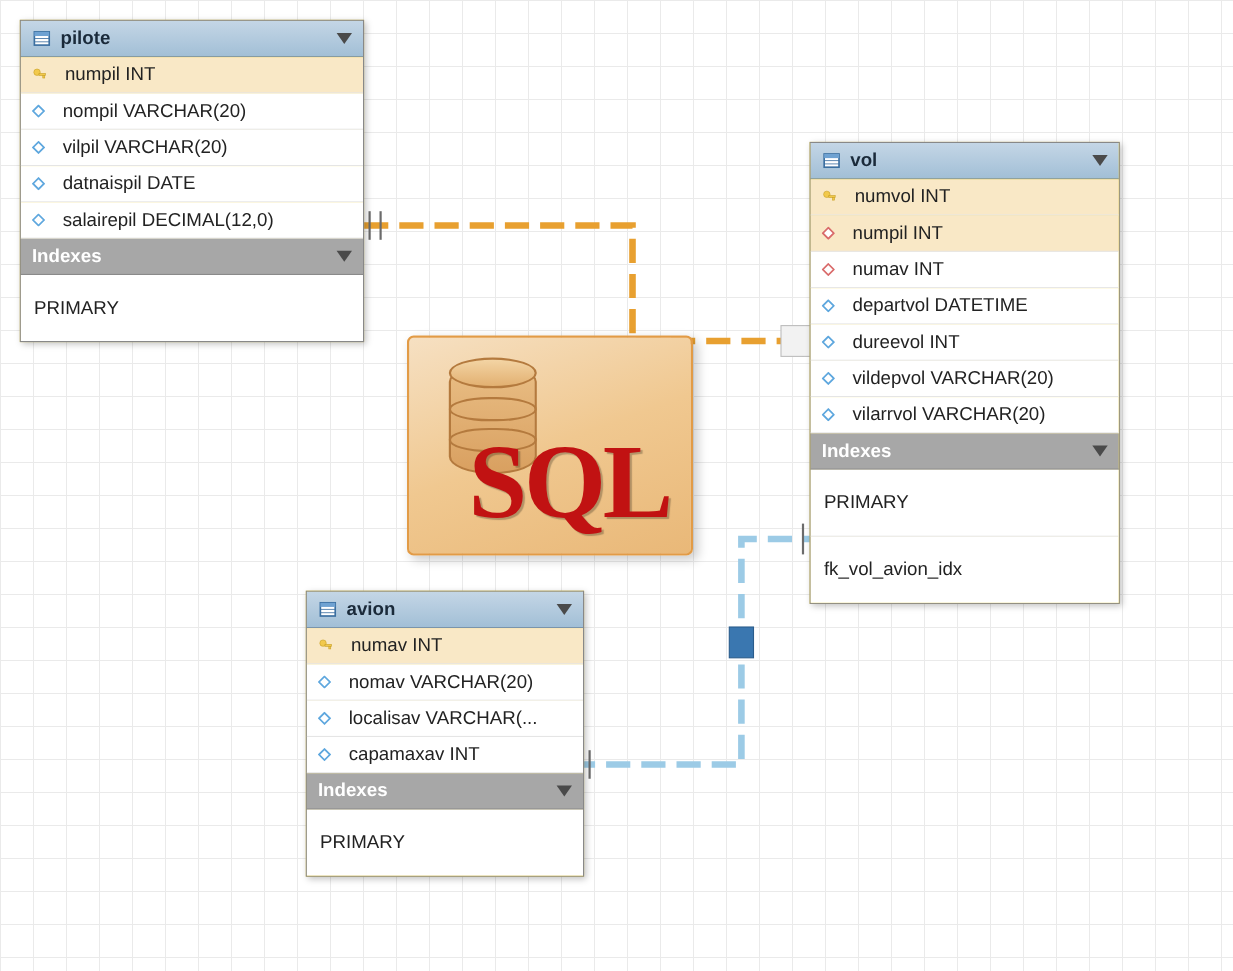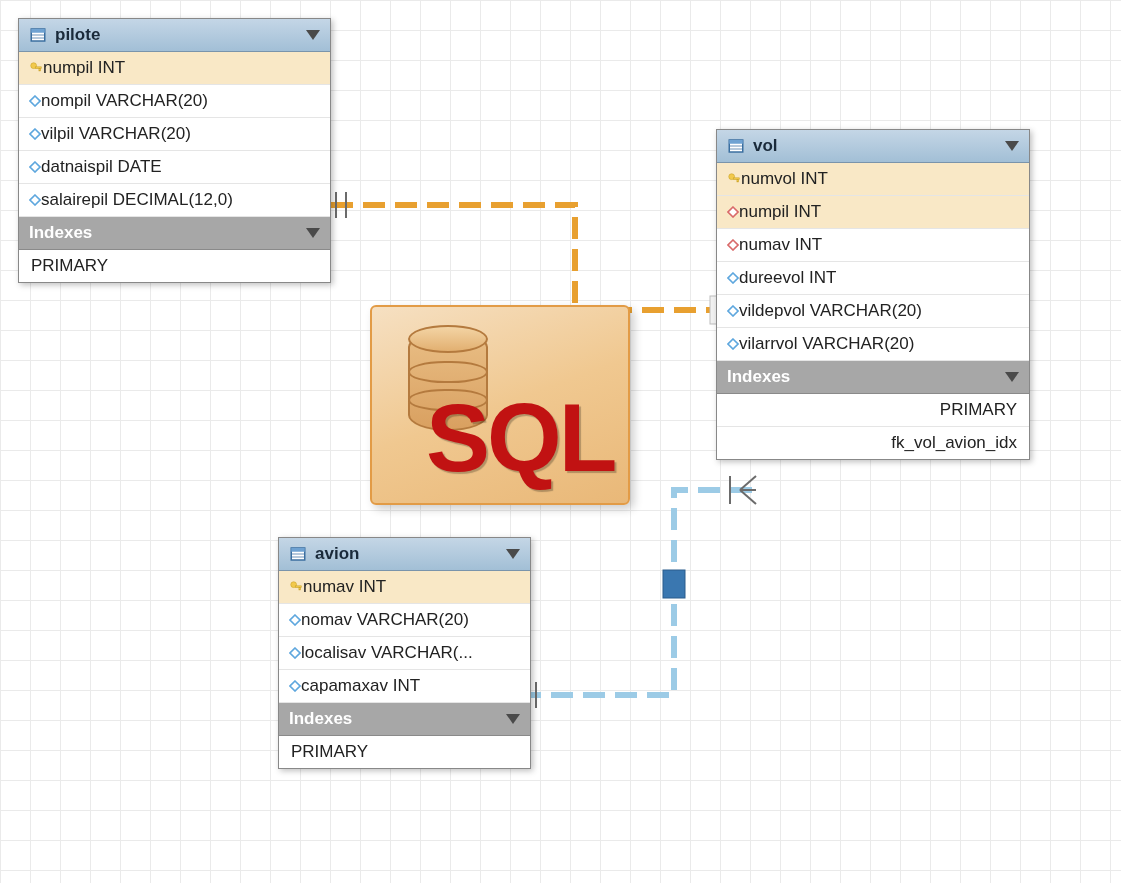--- a/index.html
+++ b/index.html
@@ -30,41 +30,41 @@
     padding: 6px 10px;
     background: linear-gradient(#c4d6e6, #a2bfd6);
     border-bottom: 1px solid #7a94ab;
     font-weight: bold;
     color: #1a2a3a;
   }
   .table-header .spacer { flex: 1; }
   .col-row {
     display: flex;
     align-items: center;
-    gap: 0;
+    gap: 16px;
     padding: 6px 10px;
     border-bottom: 1px solid #e5e5e5;
     background: #fff;
     color: #222;
   }
   .col-row.pk { background: #f9e8c6; }
   .col-row.fk-hl { background: #f9e8c6; }
   .section {
     display: flex;
     align-items: center;
     padding: 6px 10px;
     background: #a7a7a7;
     color: #fff;
     font-weight: bold;
     border-bottom: 1px solid #8a8a8a;
     gap: 30px;
   }
   .section .spacer { flex: 1; }
   .idx-row {
-    padding: 6px 12px;
+    padding: 20px 12px;
     background: #fff;
     color: #222;
     border-bottom: 1px solid #e5e5e5;
   }
   .idx-row:last-child { border-bottom: none; }
 
   .svg-icon { width: 18px; height: 18px; flex-shrink: 0; }
   .key-icon { width: 14px; height: 14px; }
   .diamond-icon { width: 12px; height: 12px; }
   .tri { width: 0; height: 0; border-left: 7px solid transparent; border-right: 7px solid transparent; border-top: 10px solid #4a4a4a; }
@@ -105,21 +105,21 @@
     border: 2px solid #b47a3e;
     border-radius: 40px / 12px;
   }
   .sql-logo .cyl .b1 { top: 28px; }
   .sql-logo .cyl .b2 { top: 56px; }
   .sql-logo .text {
     position: absolute; left: 54px; bottom: 10px;
     font-size: 96px; font-weight: 800;
     color: #c11212;
     text-shadow: 2px 2px 1px rgba(0,0,0,0.25);
-    font-family: Liberation Sans, sans-serif;
+    font-family: Liberation Serif, serif;
     letter-spacing: -3px;
   }
 
   
   svg.connectors { position: absolute; inset: 0; pointer-events: none; }
 </style>
 </head>
 <body>
 
 <div class="canvas">
@@ -258,21 +258,21 @@
       <span>capamaxav INT</span>
     </div>
     <div class="section">
       <span>Indexes</span>
       <span class="spacer"></span>
       <span class="tri"></span>
     </div>
     <div class="idx-row">PRIMARY</div>
   </div>
 
-  <div class="table-box" style="left:716px; top:129px; width:314px;text-align:right;">
+  <div class="table-box" style="left:736px; top:129px; width:282px;">
     <div class="table-header">
       <svg class="svg-icon" viewBox="0 0 24 24">
           <rect x="3" y="4" width="18" height="16" fill="#fff" stroke="#3b6fa0" stroke-width="2"></rect>
           <rect x="3" y="4" width="18" height="5" fill="#6fa2d2"></rect>
           <line x1="3" y1="12" x2="21" y2="12" stroke="#3b6fa0"></line>
           <line x1="3" y1="16" x2="21" y2="16" stroke="#3b6fa0"></line>
         </svg>
       <span>vol</span>
       <span class="spacer"></span>
       <span class="tri"></span>
@@ -294,20 +294,26 @@
     <div class="col-row">
       <svg class="diamond-icon" viewBox="0 0 12 12">
           <polygon points="6,1 11,6 6,11 1,6" fill="#fff" stroke="#d96a6a" stroke-width="1.6"></polygon>
         </svg>
       <span>numav INT</span>
     </div>
     <div class="col-row">
       <svg class="diamond-icon" viewBox="0 0 12 12">
           <polygon points="6,1 11,6 6,11 1,6" fill="#fff" stroke="#5ea7de" stroke-width="1.6"></polygon>
         </svg>
+      <span>departvol DATETIME</span>
+    </div>
+    <div class="col-row">
+      <svg class="diamond-icon" viewBox="0 0 12 12">
+          <polygon points="6,1 11,6 6,11 1,6" fill="#fff" stroke="#5ea7de" stroke-width="1.6"></polygon>
+        </svg>
       <span>dureevol INT</span>
     </div>
     <div class="col-row">
       <svg class="diamond-icon" viewBox="0 0 12 12">
           <polygon points="6,1 11,6 6,11 1,6" fill="#fff" stroke="#5ea7de" stroke-width="1.6"></polygon>
         </svg>
       <span>vildepvol VARCHAR(20)</span>
     </div>
     <div class="col-row">
       <svg class="diamond-icon" viewBox="0 0 12 12">

